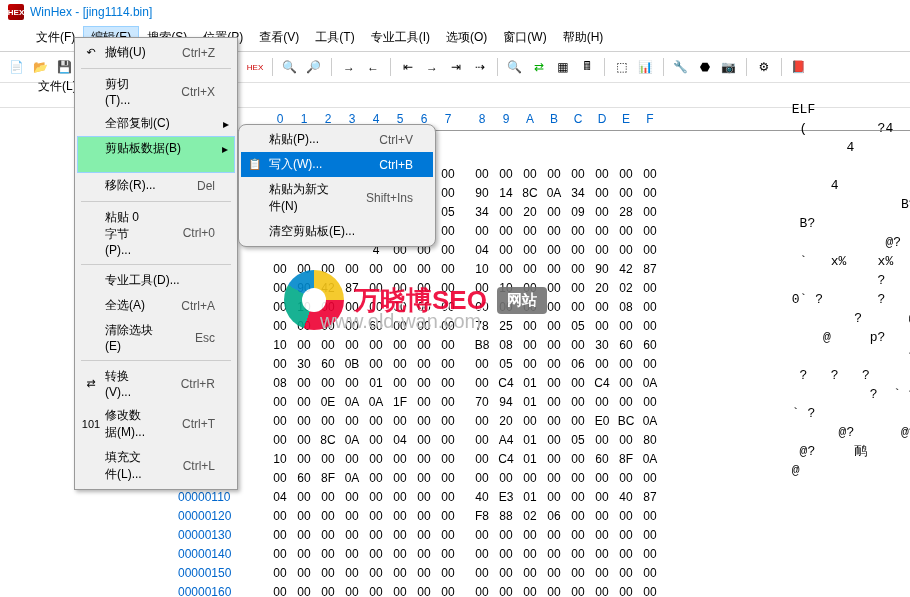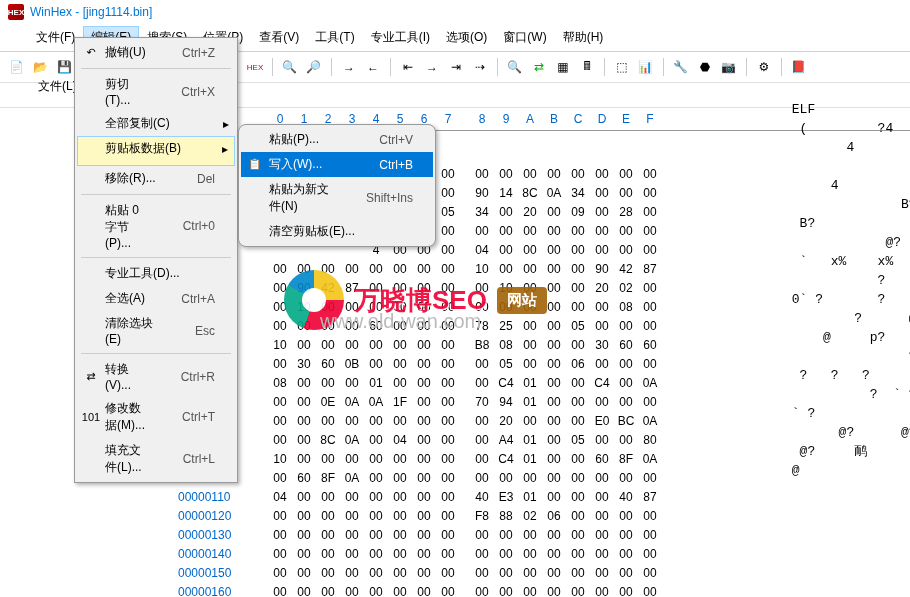--- a/index.html
+++ b/index.html
@@ -23,34 +23,34 @@
 .hexrows { margin-top:4px; }
 .hrow { display:flex; line-height:19px; height:19px; }
 .hrow .off { width:90px; color:#0066cc; }
 .hrow .bytes { flex:0 0 auto; }
 .hrow .bytes span { display:inline-block; width:24px; text-align:center; }
 .hrow .bytes span.gap { margin-right:10px; }
 .asciiarea { position:absolute; top:100px; left:784px; font-family:"Consolas","Courier New",monospace; font-size:13px; line-height:19px; white-space:pre; }
 
 .menu { position:absolute; background:#f0f0f0; border:1px solid #999; box-shadow:2px 2px 4px rgba(0,0,0,.3); min-width:160px; padding:2px; z-index:100; }
 .menu .mi { display:flex; align-items:center; padding:4px 20px 4px 28px; cursor:default; position:relative; }
-.menu .mi.hl { background:#fef9c3; border:1px solid #99d1ff; padding:3px 19px 8px 27px; }
+.menu .mi.hl { background:#86efac; border:1px solid #99d1ff; padding:3px 19px 15px 27px; }
 .menu .mi.sel { background:#0078d7; color:#fff; }
 .menu .mi .lab { flex:1; }
 .menu .mi .sc { margin-left:30px; color:#555; }
 .menu .mi.sel .sc { color:#fff; }
 .menu .mi .arrow { position:absolute; right:6px; }
 .menu .mi .ico { position:absolute; left:6px; width:16px; height:16px; display:inline-flex; align-items:center; justify-content:center; font-size:11px; }
 .menu hr { border:none; border-top:1px solid #ccc; margin:3px 4px; }
 
 .wm { position:absolute; top:270px; left:284px; z-index:1; pointer-events:none; opacity:0.9; display:flex; align-items:center; gap:10px; }
 .wm .circ { width:60px; height:60px; border-radius:50%; background:conic-gradient(#f5c518 0 90deg,#e03 90deg 200deg,#0a8 200deg 300deg,#08c 300deg 360deg); position:relative; }
 .wm .circ::after { content:""; position:absolute; top:18px; left:18px; width:24px; height:24px; border-radius:50%; background:#fff; }
 .wm .txt1 { font-size:26px; font-weight:bold; color:#e03; text-shadow:1px 1px #fff; }
-.wm .badge { background:#a16207; color:#fff; padding:4px 10px; border-radius:4px; font-size:15px; font-weight:bold;font-family:Liberation Mono, monospace; }
+.wm .badge { background:#737373; color:#fff; padding:4px 10px; border-radius:4px; font-size:15px; font-weight:bold;font-family:Liberation Mono, monospace; }
 .wm2 { position:absolute; top:310px; left:320px; font-size:20px; color:#bbb; font-family:Arial; z-index:1; pointer-events:none; }
 </style>
 </head>
 <body>
 
 <div class="titlebar">
   <span class="logo">HEX</span>
   <span>WinHex - [jing1114.bin]</span>
 </div>
 

